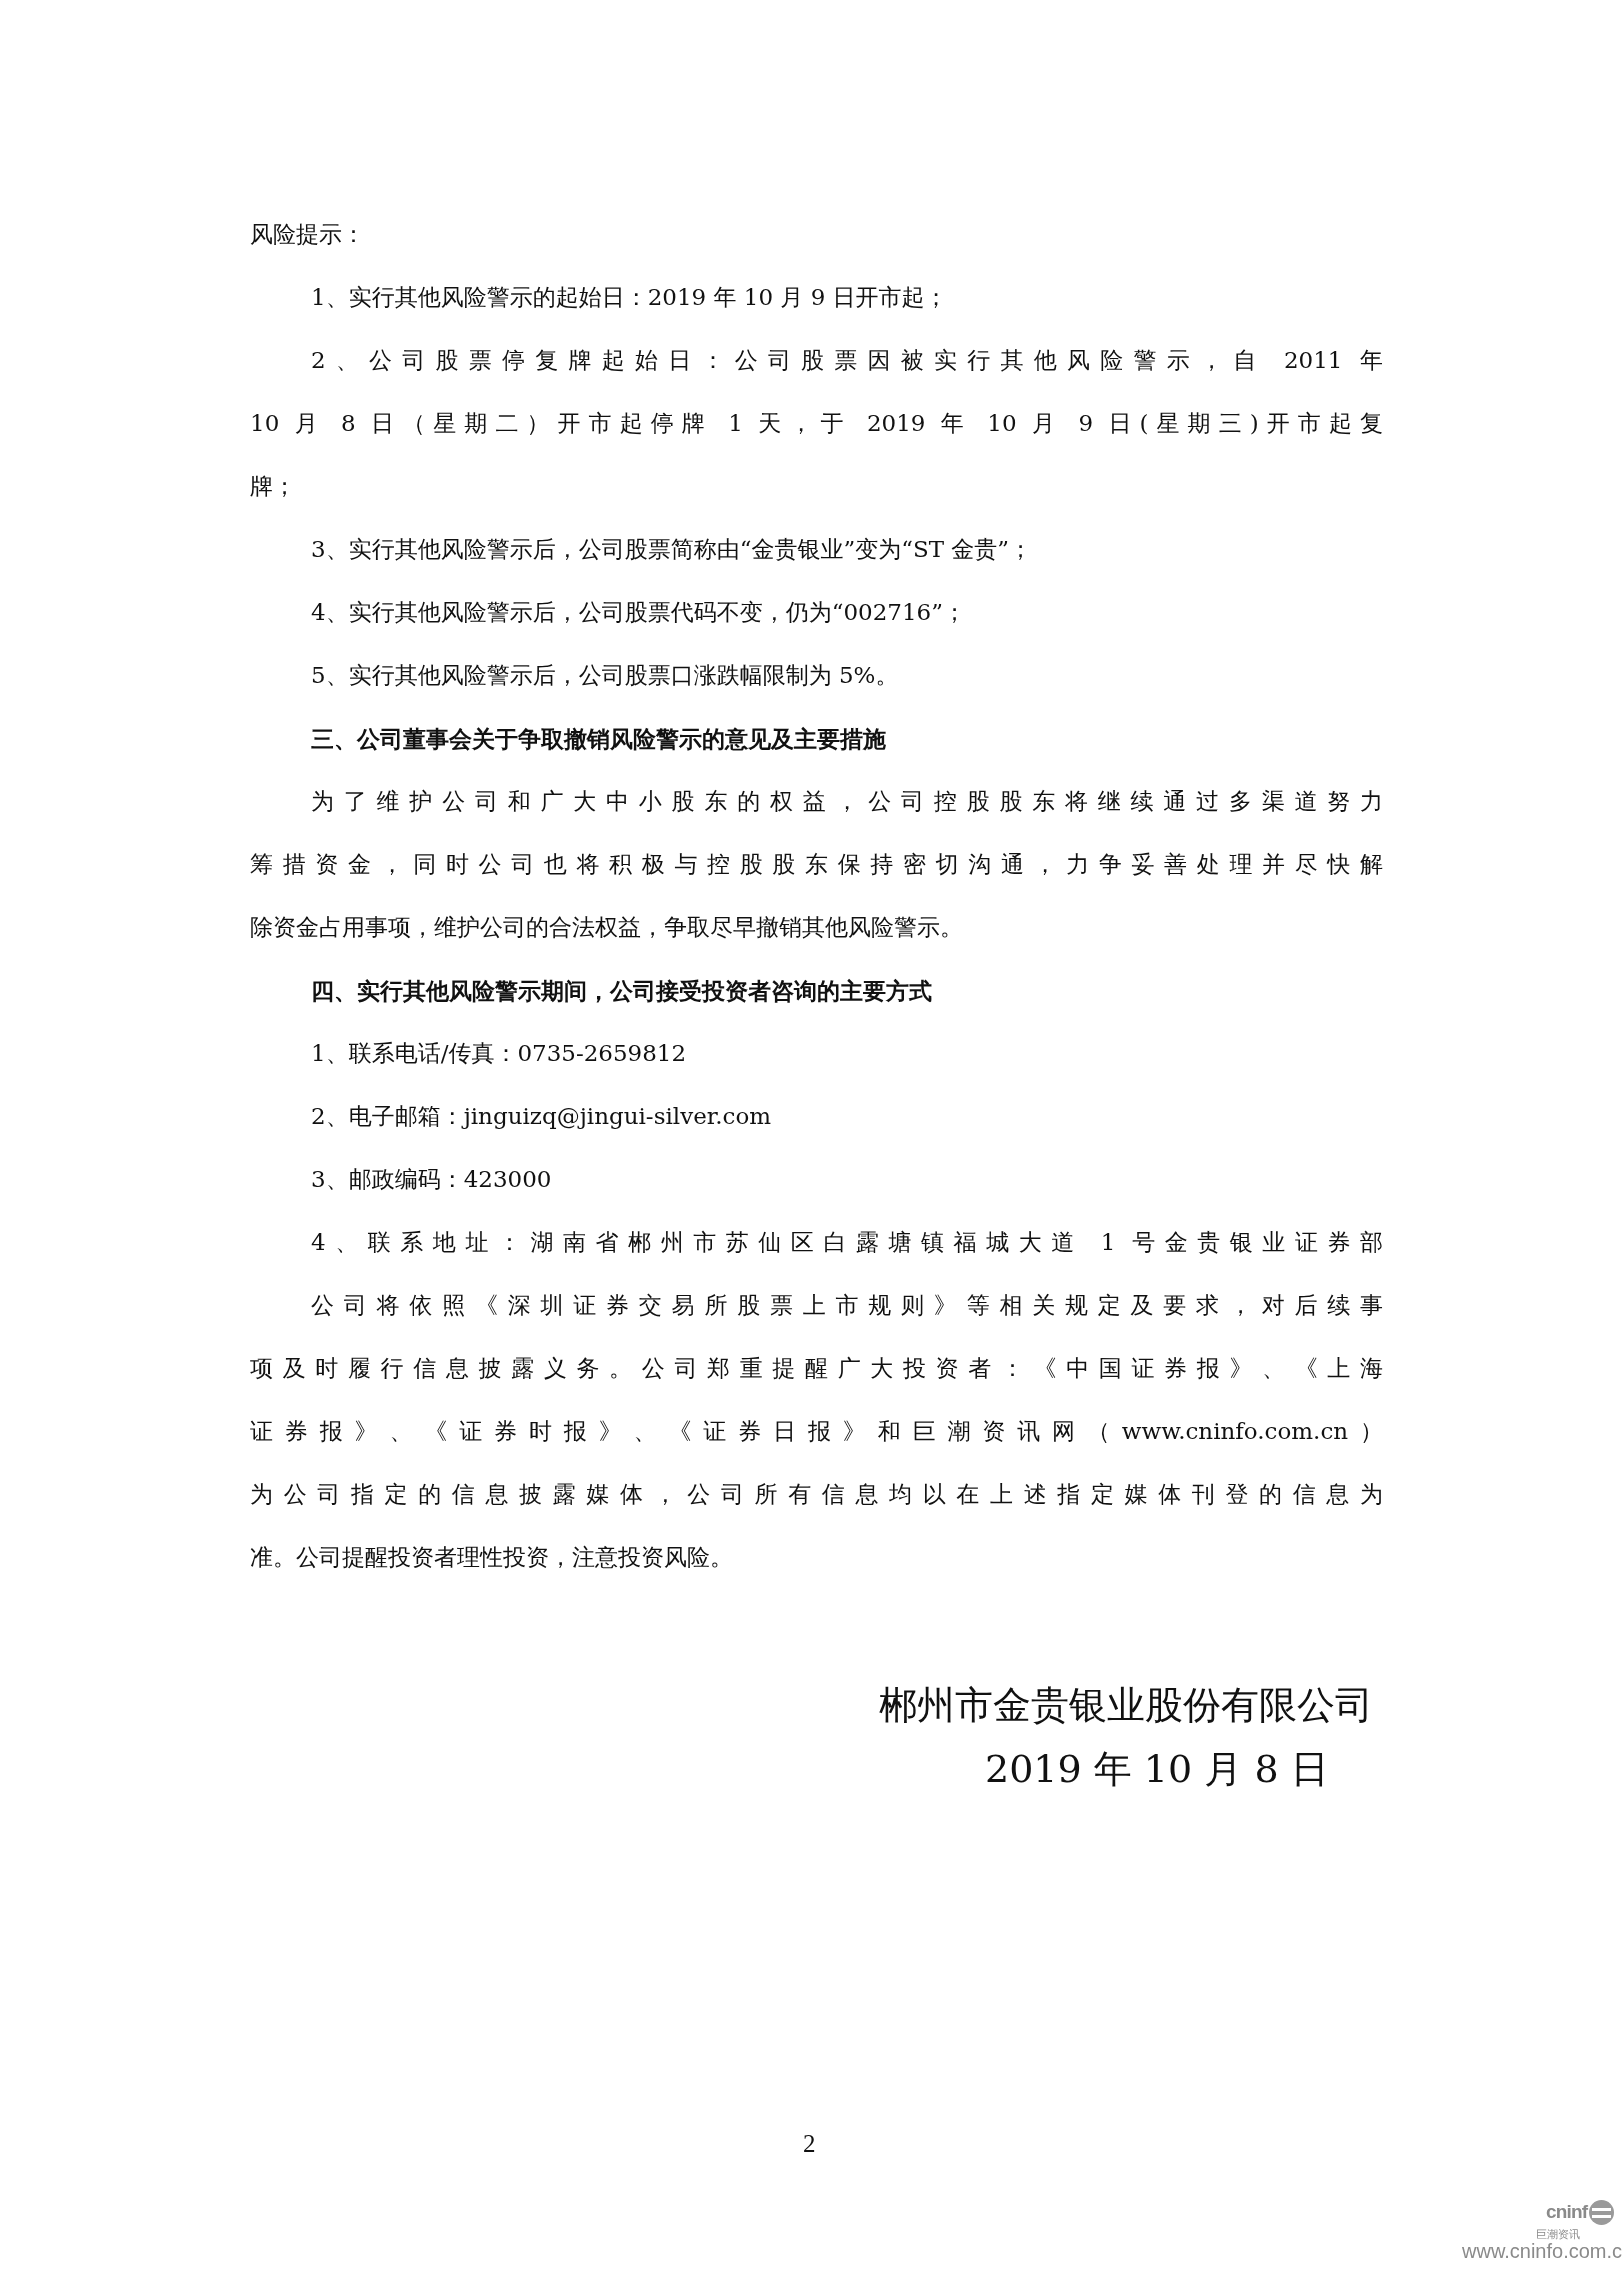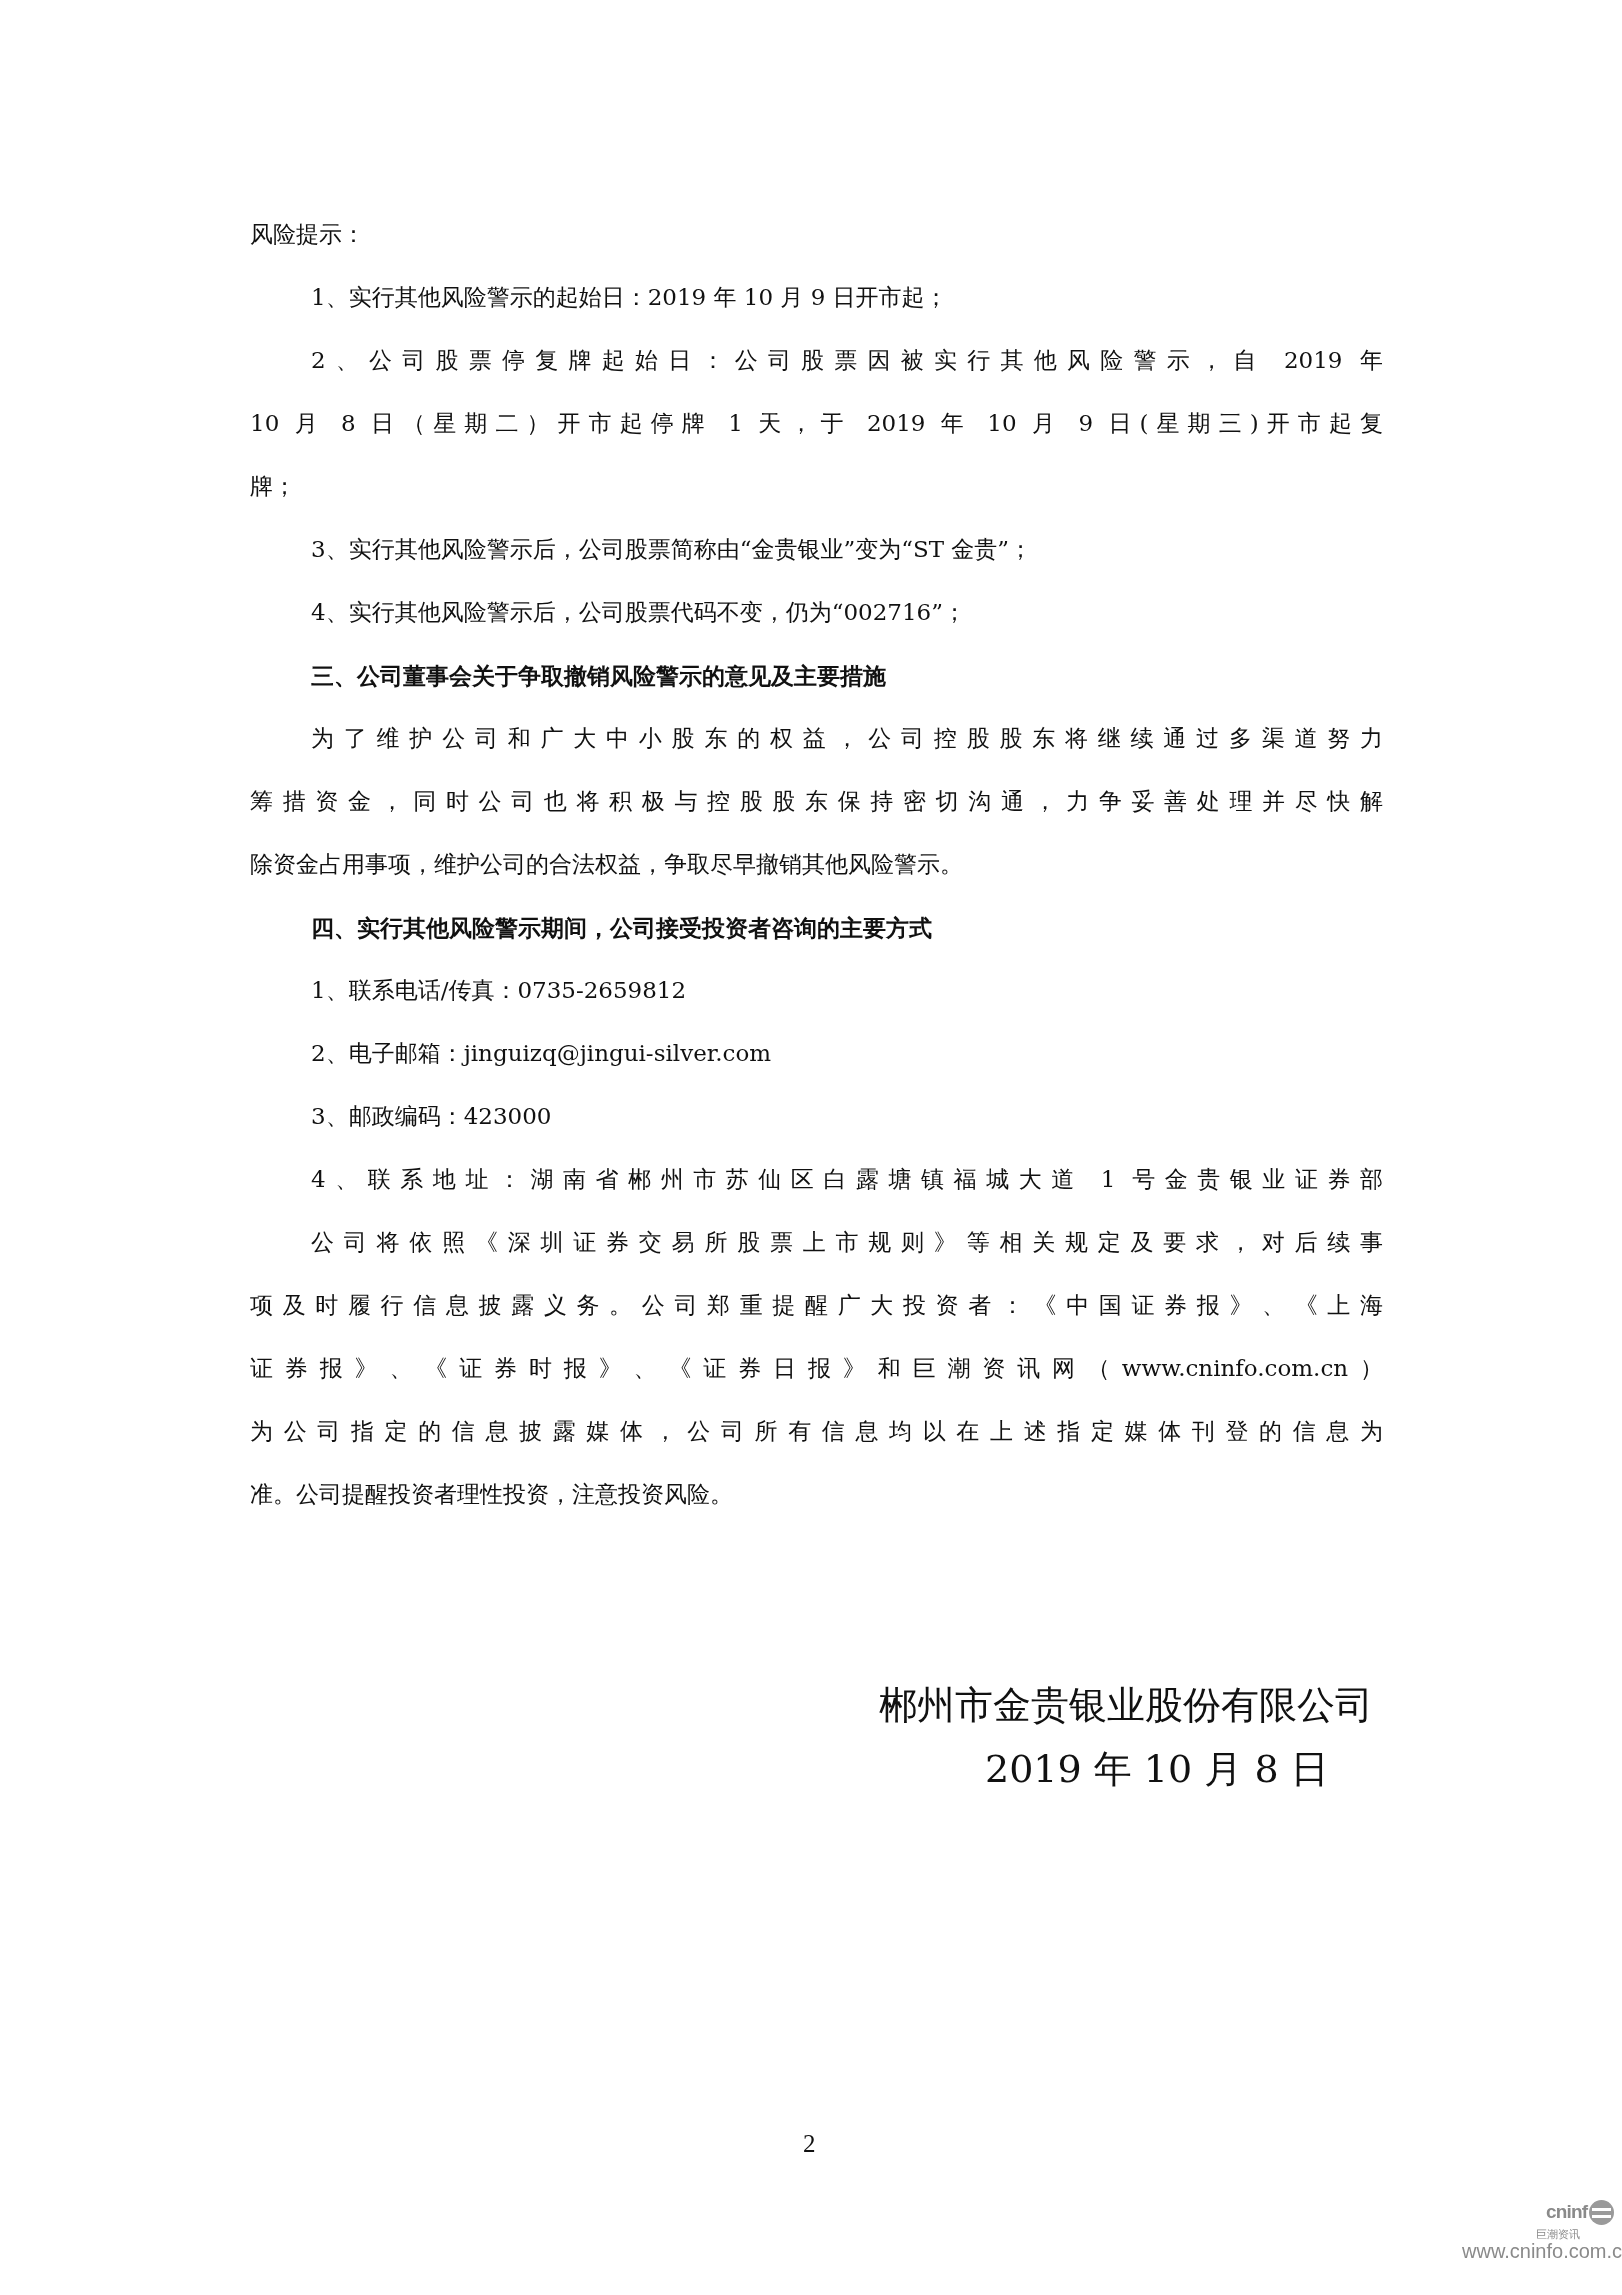--- a/index.html
+++ b/index.html
@@ -25,25 +25,26 @@
   .logo .cn { font-size: 11px; line-height: 17px; padding-right: 34px; }
   .logo .url { font-size: 20px; line-height: 17px; }
 </style>
 </head>
 <body>
 
 <div class="page">
   <div class="body-text">
     <div class="line">风险提示：</div>
     <div class="line indent">1、实行其他风险警示的起始日：2019 年 10 月 9 日开市起；</div>
-    <div class="line indent justify">2、公司股票停复牌起始日：公司股票因被实行其他风险警示，自 2019 年</div>
+    <div class="line indent justify">2、公司股票停复牌起始日：公司股票因被实行其他风险警示，自 2011 年</div>
     <div class="line justify">10 月 8 日（星期二）开市起停牌 1 天，于 2019 年 10 月 9 日(星期三)开市起复</div>
     <div class="line">牌；</div>
     <div class="line indent">3、实行其他风险警示后，公司股票简称由“金贵银业”变为“ST 金贵”；</div>
     <div class="line indent">4、实行其他风险警示后，公司股票代码不变，仍为“002716”；</div>
+    <div class="line indent">5、实行其他风险警示后，公司股票口涨跌幅限制为 5%。</div>
     <div class="line indent heading">三、公司董事会关于争取撤销风险警示的意见及主要措施</div>
     <div class="line indent justify">为了维护公司和广大中小股东的权益，公司控股股东将继续通过多渠道努力</div>
     <div class="line justify">筹措资金，同时公司也将积极与控股股东保持密切沟通，力争妥善处理并尽快解</div>
     <div class="line">除资金占用事项，维护公司的合法权益，争取尽早撤销其他风险警示。</div>
     <div class="line indent heading">四、实行其他风险警示期间，公司接受投资者咨询的主要方式</div>
     <div class="line indent">1、联系电话/传真：0735-2659812</div>
     <div class="line indent">2、电子邮箱：jinguizq@jingui-silver.com</div>
     <div class="line indent">3、邮政编码：423000</div>
     <div class="line indent justify">4、联系地址：湖南省郴州市苏仙区白露塘镇福城大道 1 号金贵银业证券部</div>
     <div class="line indent justify">公司将依照《深圳证券交易所股票上市规则》等相关规定及要求，对后续事</div>

